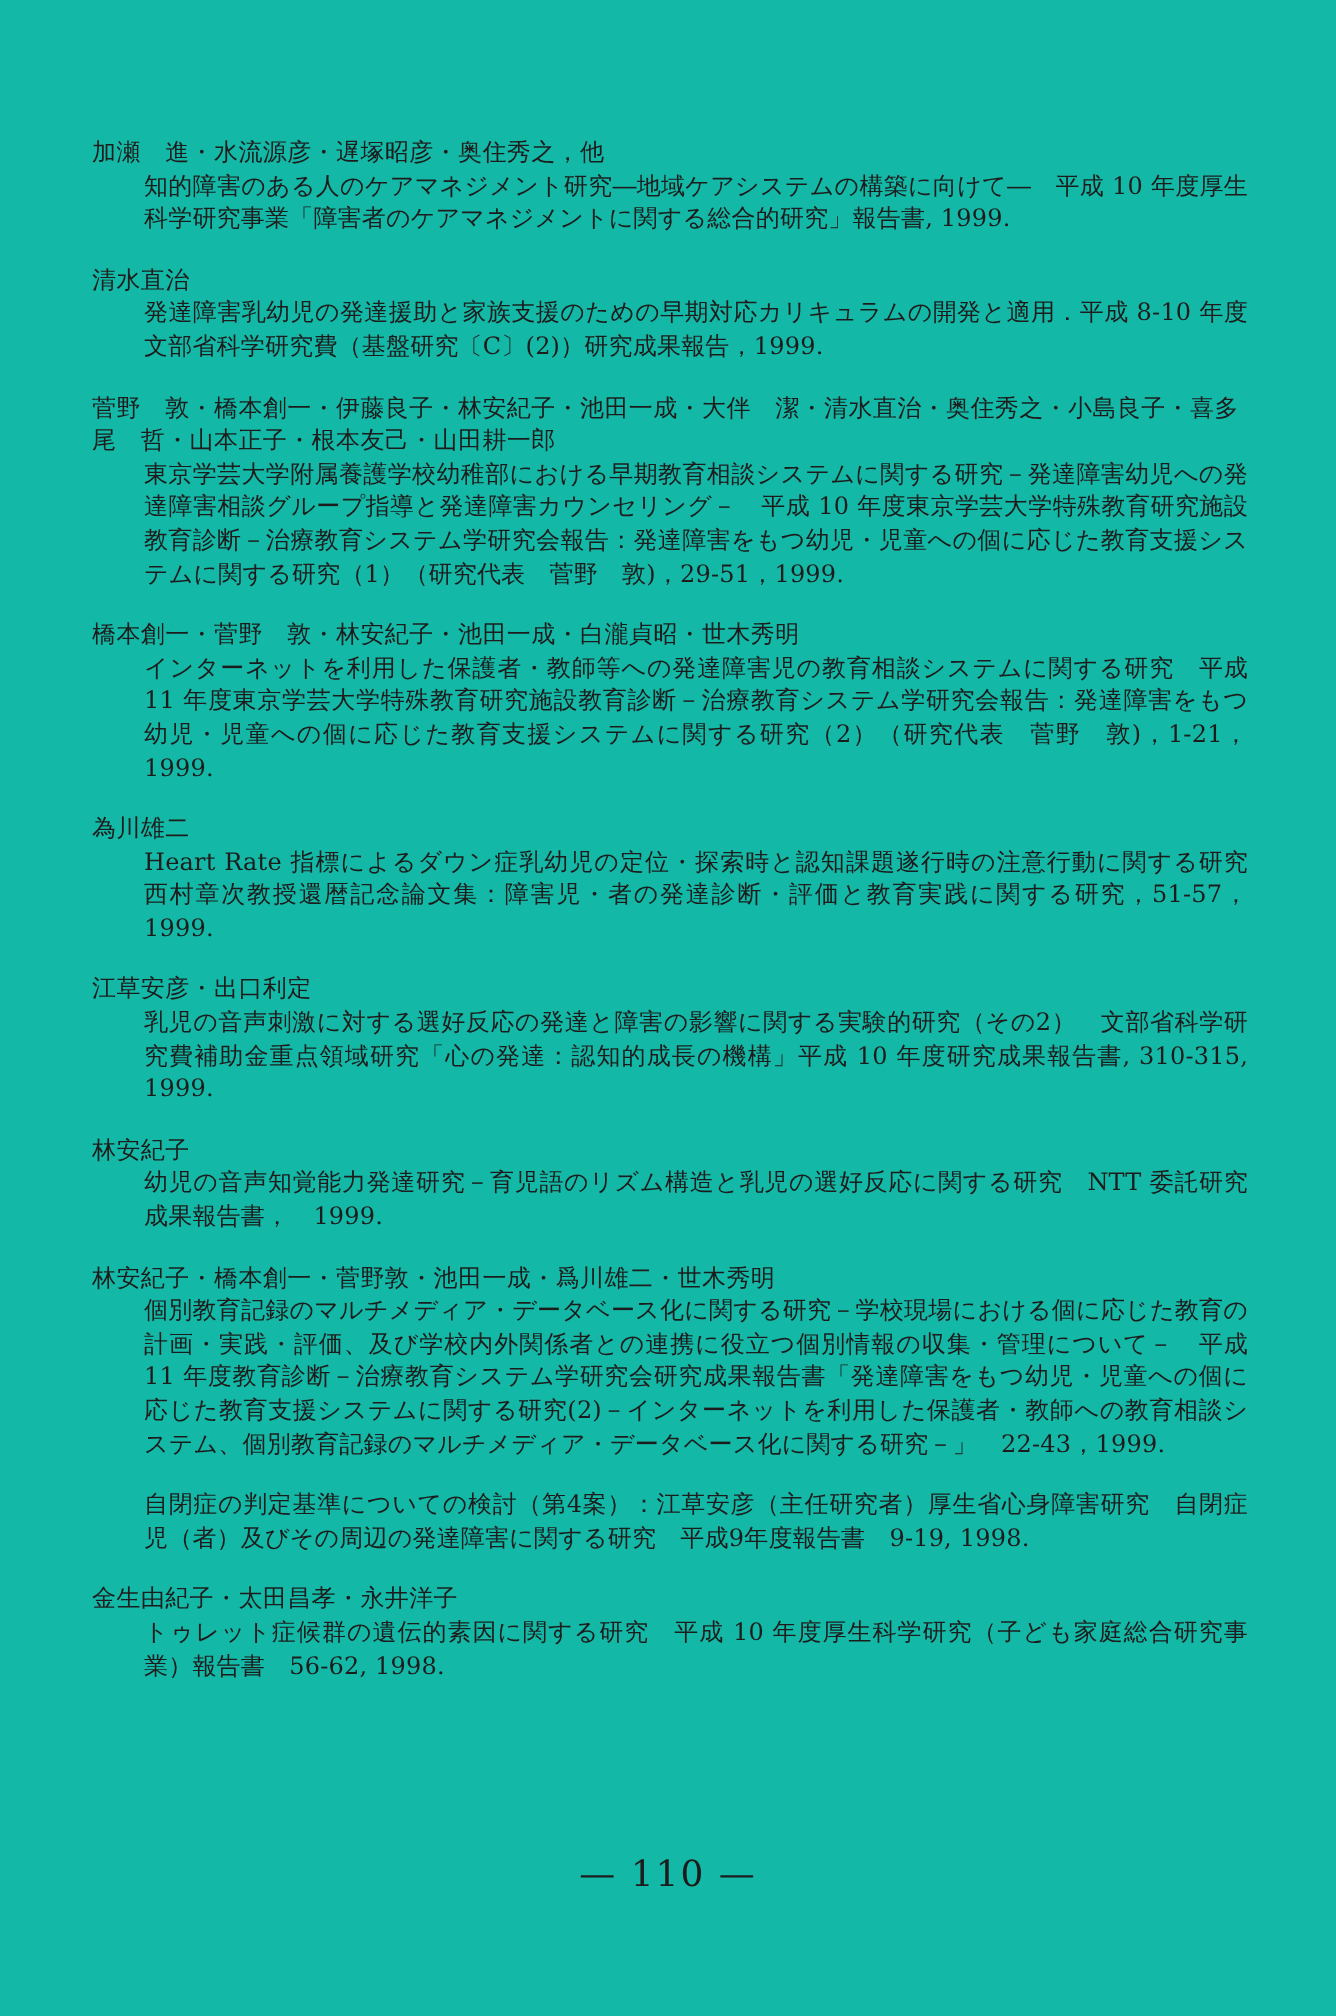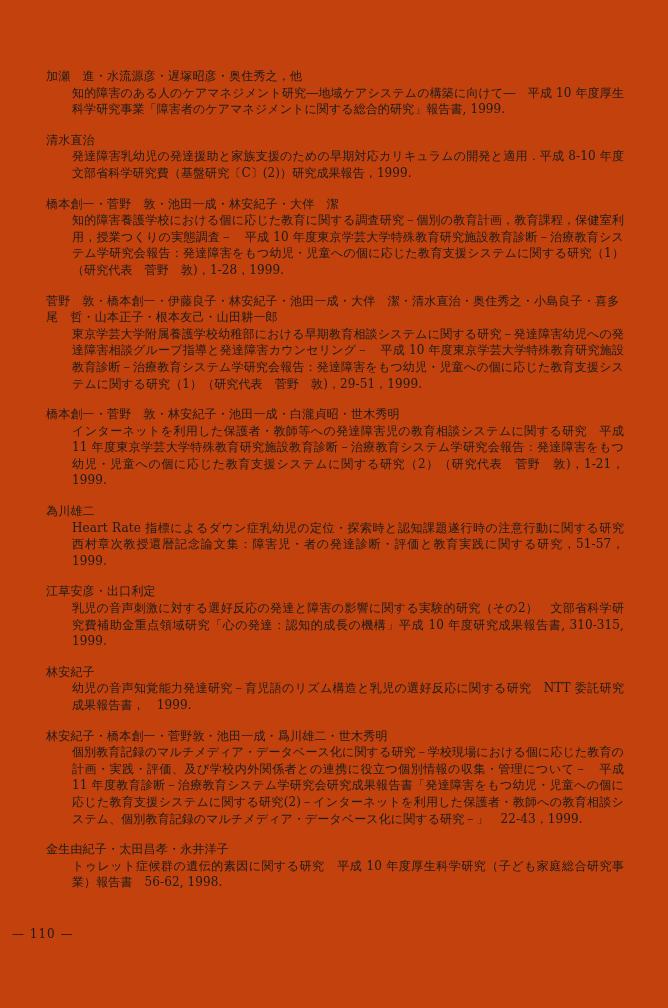--- a/index.html
+++ b/index.html
@@ -5,21 +5,21 @@
   html, body {
     margin: 0;
     padding: 0;
     background: #e8e8e8;
   }
   .page {
     position: relative;
     width: 668px;
     height: 1008px;
     margin: 0 auto;
-    background: #c2410c;
+    background: #14b8a6;
     overflow: hidden;
     font-family: "DejaVu Serif", "Liberation Serif", serif;
     color: #1c1c1c;
   }
   .content {
     position: absolute;
     top: 68px;
     left: 46px;
     width: 578px;
     font-size: 12px;
@@ -33,46 +33,43 @@
     letter-spacing: 0.2px;
   }
   .entry .body {
     margin-left: 26px;
     text-align: justify;
     letter-spacing: 0.1px;
   }
   .page-number {
     position: absolute;
     top: 927px;
-    left: 12px;
+    left: 0;
     right: 0;
-    font-size: 12px;
+    text-align: center;
+    font-size: 18px;
     letter-spacing: 1px;
   }
 </style>
 </head>
 <body>
 
 <div class="page">
   <div class="content">
 
     <div class="entry">
       <div class="authors">加瀬　進・水流源彦・遅塚昭彦・奥住秀之，他</div>
       <div class="body">知的障害のある人のケアマネジメント研究―地域ケアシステムの構築に向けて―　平成 10 年度厚生科学研究事業「障害者のケアマネジメントに関する総合的研究」報告書, 1999.</div>
     </div>
 
     <div class="entry">
       <div class="authors">清水直治</div>
       <div class="body">発達障害乳幼児の発達援助と家族支援のための早期対応カリキュラムの開発と適用．平成 8-10 年度文部省科学研究費（基盤研究〔C〕(2)）研究成果報告，1999.</div>
     </div>
 
-    <div class="entry">
-      <div class="authors">橋本創一・菅野　敦・池田一成・林安紀子・大伴　潔</div>
-      <div class="body">知的障害養護学校における個に応じた教育に関する調査研究－個別の教育計画，教育課程，保健室利用，授業つくりの実態調査－　平成 10 年度東京学芸大学特殊教育研究施設教育診断－治療教育システム学研究会報告：発達障害をもつ幼児・児童への個に応じた教育支援システムに関する研究（1）（研究代表　菅野　敦)，1-28，1999.</div>
-    </div>
 
     <div class="entry">
       <div class="authors">菅野　敦・橋本創一・伊藤良子・林安紀子・池田一成・大伴　潔・清水直治・奥住秀之・小島良子・喜多尾　哲・山本正子・根本友己・山田耕一郎</div>
       <div class="body">東京学芸大学附属養護学校幼稚部における早期教育相談システムに関する研究－発達障害幼児への発達障害相談グループ指導と発達障害カウンセリング－　平成 10 年度東京学芸大学特殊教育研究施設教育診断－治療教育システム学研究会報告：発達障害をもつ幼児・児童への個に応じた教育支援システムに関する研究（1）（研究代表　菅野　敦)，29-51，1999.</div>
     </div>
 
     <div class="entry">
       <div class="authors">橋本創一・菅野　敦・林安紀子・池田一成・白瀧貞昭・世木秀明</div>
       <div class="body">インターネットを利用した保護者・教師等への発達障害児の教育相談システムに関する研究　平成 11 年度東京学芸大学特殊教育研究施設教育診断－治療教育システム学研究会報告：発達障害をもつ幼児・児童への個に応じた教育支援システムに関する研究（2）（研究代表　菅野　敦)，1-21，1999.</div>
     </div>
@@ -91,20 +88,21 @@
       <div class="authors">林安紀子</div>
       <div class="body">幼児の音声知覚能力発達研究－育児語のリズム構造と乳児の選好反応に関する研究　NTT 委託研究成果報告書，　1999.</div>
     </div>
 
     <div class="entry">
       <div class="authors">林安紀子・橋本創一・菅野敦・池田一成・爲川雄二・世木秀明</div>
       <div class="body">個別教育記録のマルチメディア・データベース化に関する研究－学校現場における個に応じた教育の計画・実践・評価、及び学校内外関係者との連携に役立つ個別情報の収集・管理について－　平成 11 年度教育診断－治療教育システム学研究会研究成果報告書「発達障害をもつ幼児・児童への個に応じた教育支援システムに関する研究(2)－インターネットを利用した保護者・教師への教育相談システム、個別教育記録のマルチメディア・データベース化に関する研究－」　22-43，1999.</div>
     </div>
 
     <div class="entry">
+      <div class="body">自閉症の判定基準についての検討（第4案）：江草安彦（主任研究者）厚生省心身障害研究　自閉症児（者）及びその周辺の発達障害に関する研究　平成9年度報告書　9-19, 1998.</div>
     </div>
 
     <div class="entry">
       <div class="authors">金生由紀子・太田昌孝・永井洋子</div>
       <div class="body">トゥレット症候群の遺伝的素因に関する研究　平成 10 年度厚生科学研究（子ども家庭総合研究事業）報告書　56-62, 1998.</div>
     </div>
 
   </div>
 
   <div class="page-number">— 110 —</div>

